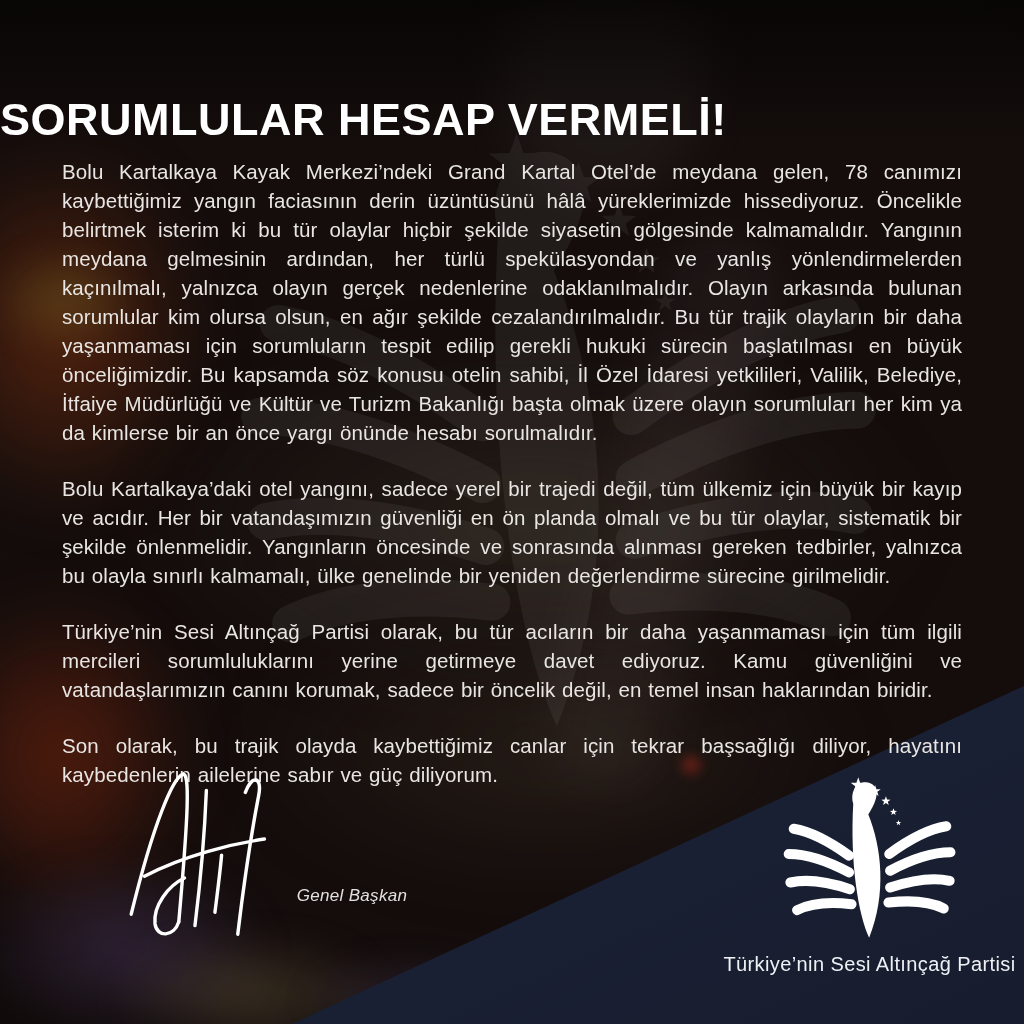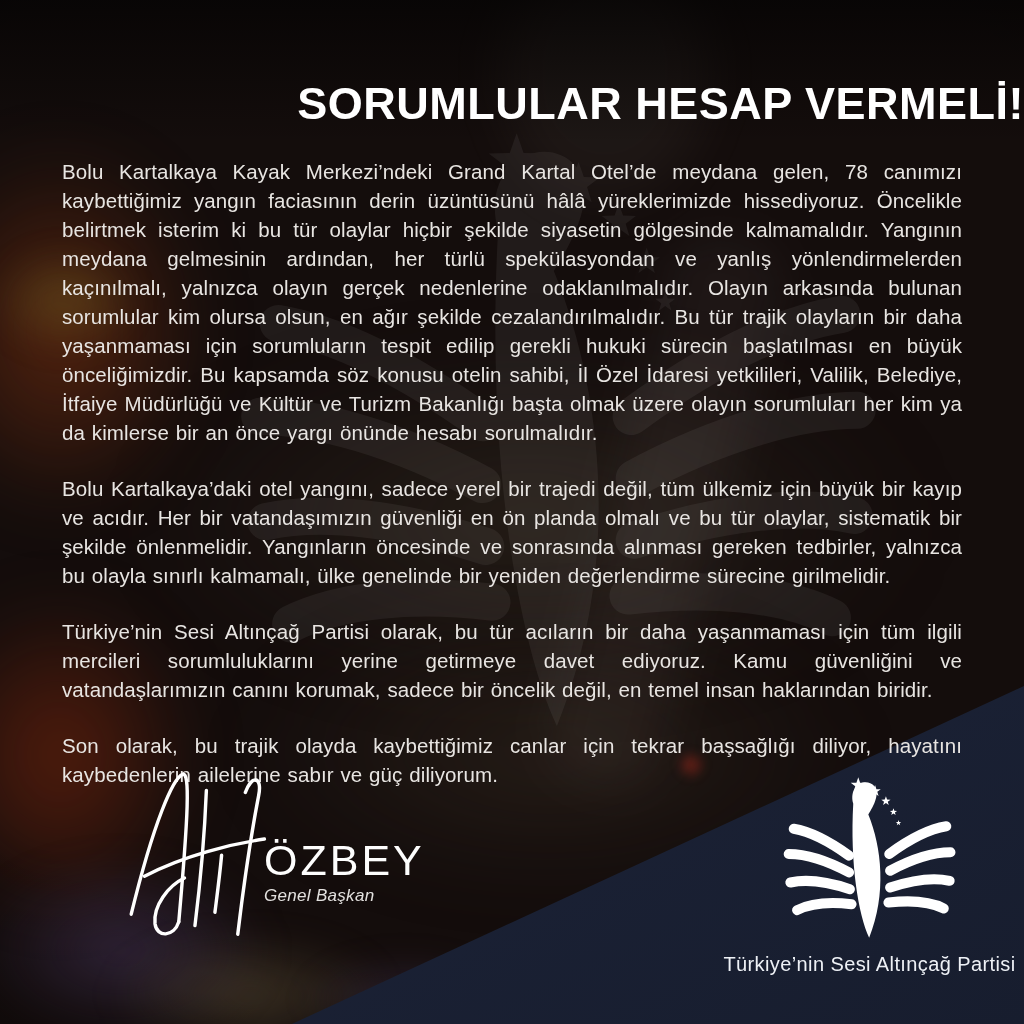--- a/index.html
+++ b/index.html
@@ -27,36 +27,36 @@
   .watermark{position:absolute;left:235px;top:125px;width:650px;height:620px;opacity:.055;}
   .watermark svg{width:100%;height:100%;}
   
   .navy-band{
     position:absolute;inset:0;
     background:linear-gradient(155deg,#27304c 10%,#1c2338 55%,#171d2e 100%);
     clip-path:polygon(100% 67%,100% 100%,28.5% 100%);
   }
   
   .title{
-    position:absolute;left:0;right:0;top:78px;margin:0;
-    text-align:right;color:#ffffff;font-size:45px;font-weight:800;letter-spacing:.5px;
+    position:absolute;left:0;right:0;top:94px;margin:0;
+    text-align:left;color:#ffffff;font-size:45px;font-weight:800;letter-spacing:.5px;
   }
   .body-text{position:absolute;left:62px;right:62px;top:157px;color:#e8e5e2;}
   .body-text p{
     margin:0 0 27px 0;text-align:justify;
     font-size:20.5px;line-height:29px;letter-spacing:.1px;word-spacing:1px;
   }
   
   .sig-script{position:absolute;left:113px;top:762px;width:162px;height:176px;}
   .sig-surname{
     position:absolute;left:264px;top:836px;color:#fdfdfd;
     font-size:43px;font-weight:300;letter-spacing:3px;
   }
   .sig-role{
-    position:absolute;left:264px;top:886px;width:176px;
+    position:absolute;left:264px;top:886px;width:176px;text-align:center;
     color:#e3e1df;font-style:italic;font-size:17px;letter-spacing:.3px;
   }
   
   .party-logo{position:absolute;left:782px;top:775px;width:176px;height:168px;}
   .party-logo svg,.sig-script svg{width:100%;height:100%;}
   .party-name{
     position:absolute;left:712px;top:953px;width:315px;text-align:center;
     color:#eef1f6;font-size:20px;font-weight:500;letter-spacing:.4px;
   }
 </style>
@@ -132,21 +132,20 @@
   <div class="sig-script" aria-label="Atıf">
     <svg viewBox="0 0 160 185" fill="none" stroke="#ffffff" stroke-width="3.6" stroke-linecap="round">
       <path d="M14,160 C38,62 58,17 68,13 C76,10 74,55 64,168"></path>
       <path d="M64,168 C59,184 41,185 39,170 C37,151 53,130 70,122"></path>
       <path d="M28,120 C70,98 120,86 154,81"></path>
       <path d="M93,30 C91,80 85,140 81,172"></path>
       <path d="M109,98 C107,120 104,142 102,158"></path>
       <path d="M134,32 C141,13 152,15 148,35 C142,66 132,131 126,181"></path>
     </svg>
   </div>
-  <div class="sig-surname">ÖZBEY</div>
   <div class="sig-role">Genel Başkan</div>
 
   <div class="party-logo">
     <svg viewBox="0 0 210 200">
         <use href="#party-logo-shape"></use>
       </svg>
   </div>
   <div class="party-name">Türkiye’nin Sesi Altınçağ Partisi</div>
 
 </div>

